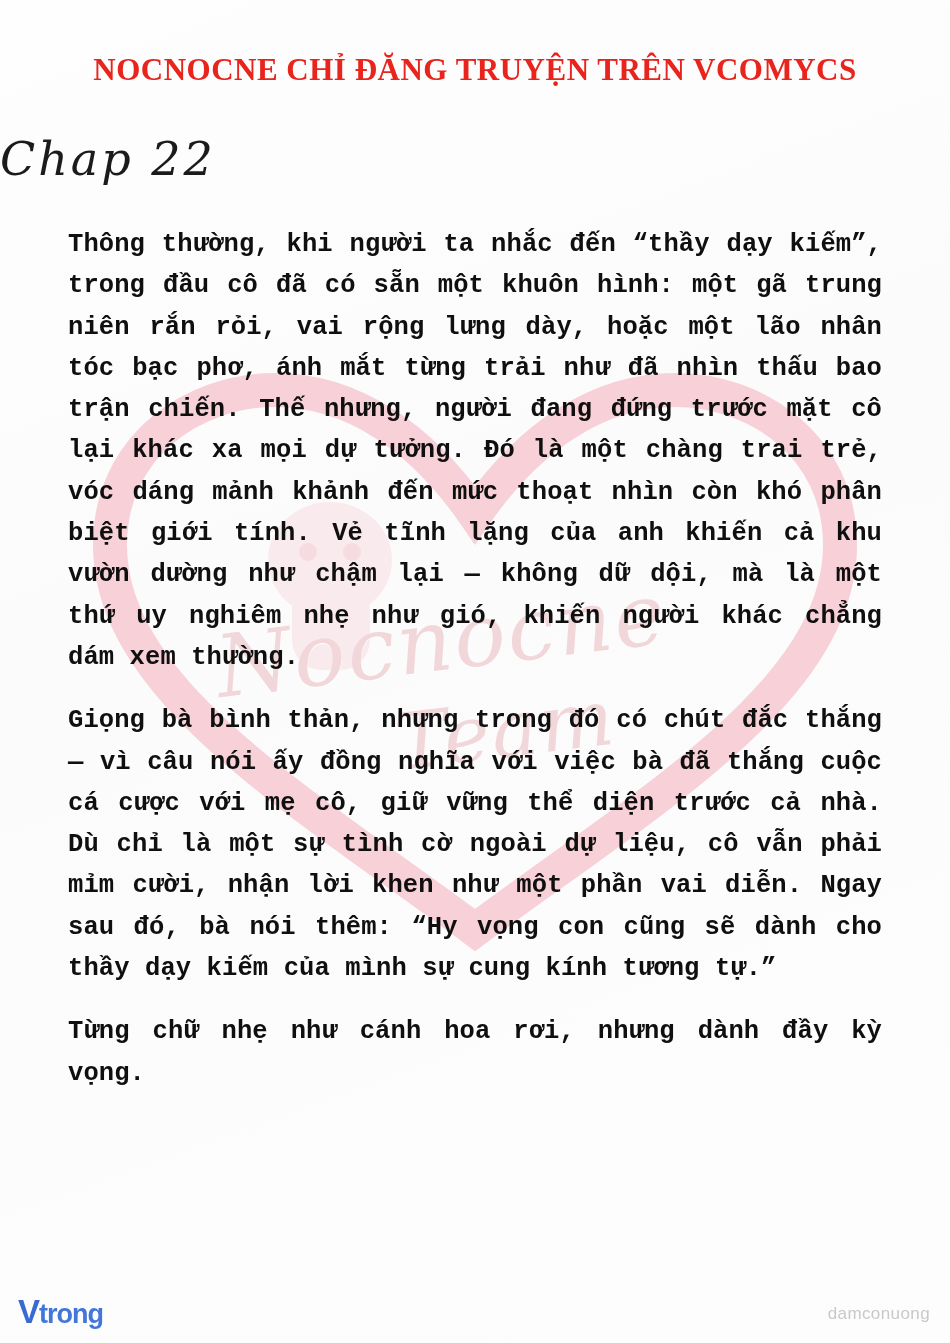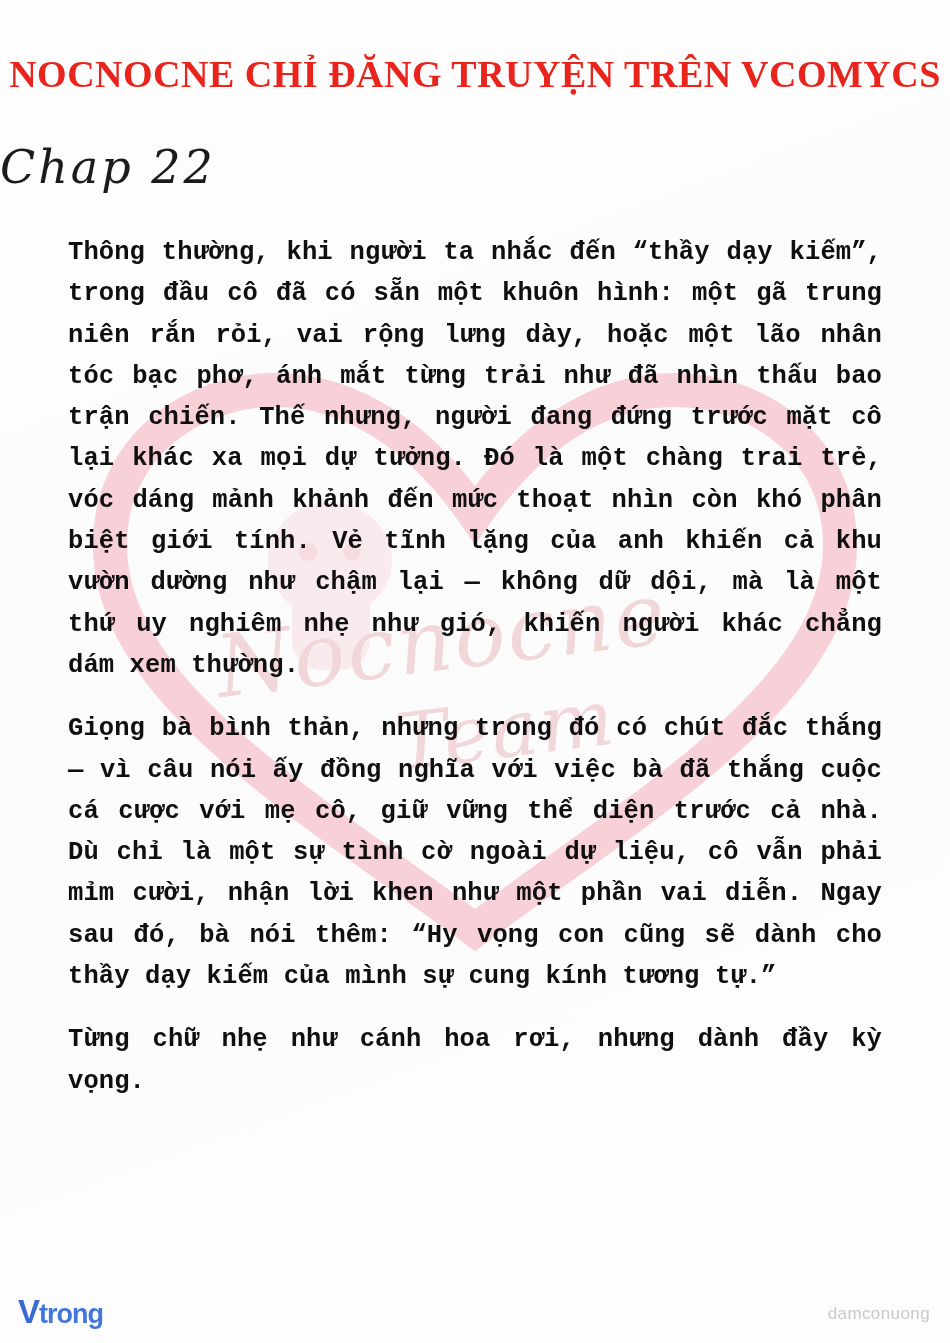--- a/index.html
+++ b/index.html
@@ -64,21 +64,21 @@
     position: relative;
     z-index: 3;
     text-align: center;
     padding-top: 52px;
   }
   .banner-title {
     display: inline-block;
     color: #e8241c;
     font-family: "Liberation Serif", serif;
     font-weight: bold;
-    font-size: 38px;
+    font-size: 31px;
     letter-spacing: 0.5px;
     white-space: nowrap;
   }
 
   
   .chapter-heading {
     position: relative;
     z-index: 3;
     text-align: left;
     margin-top: 44px;

